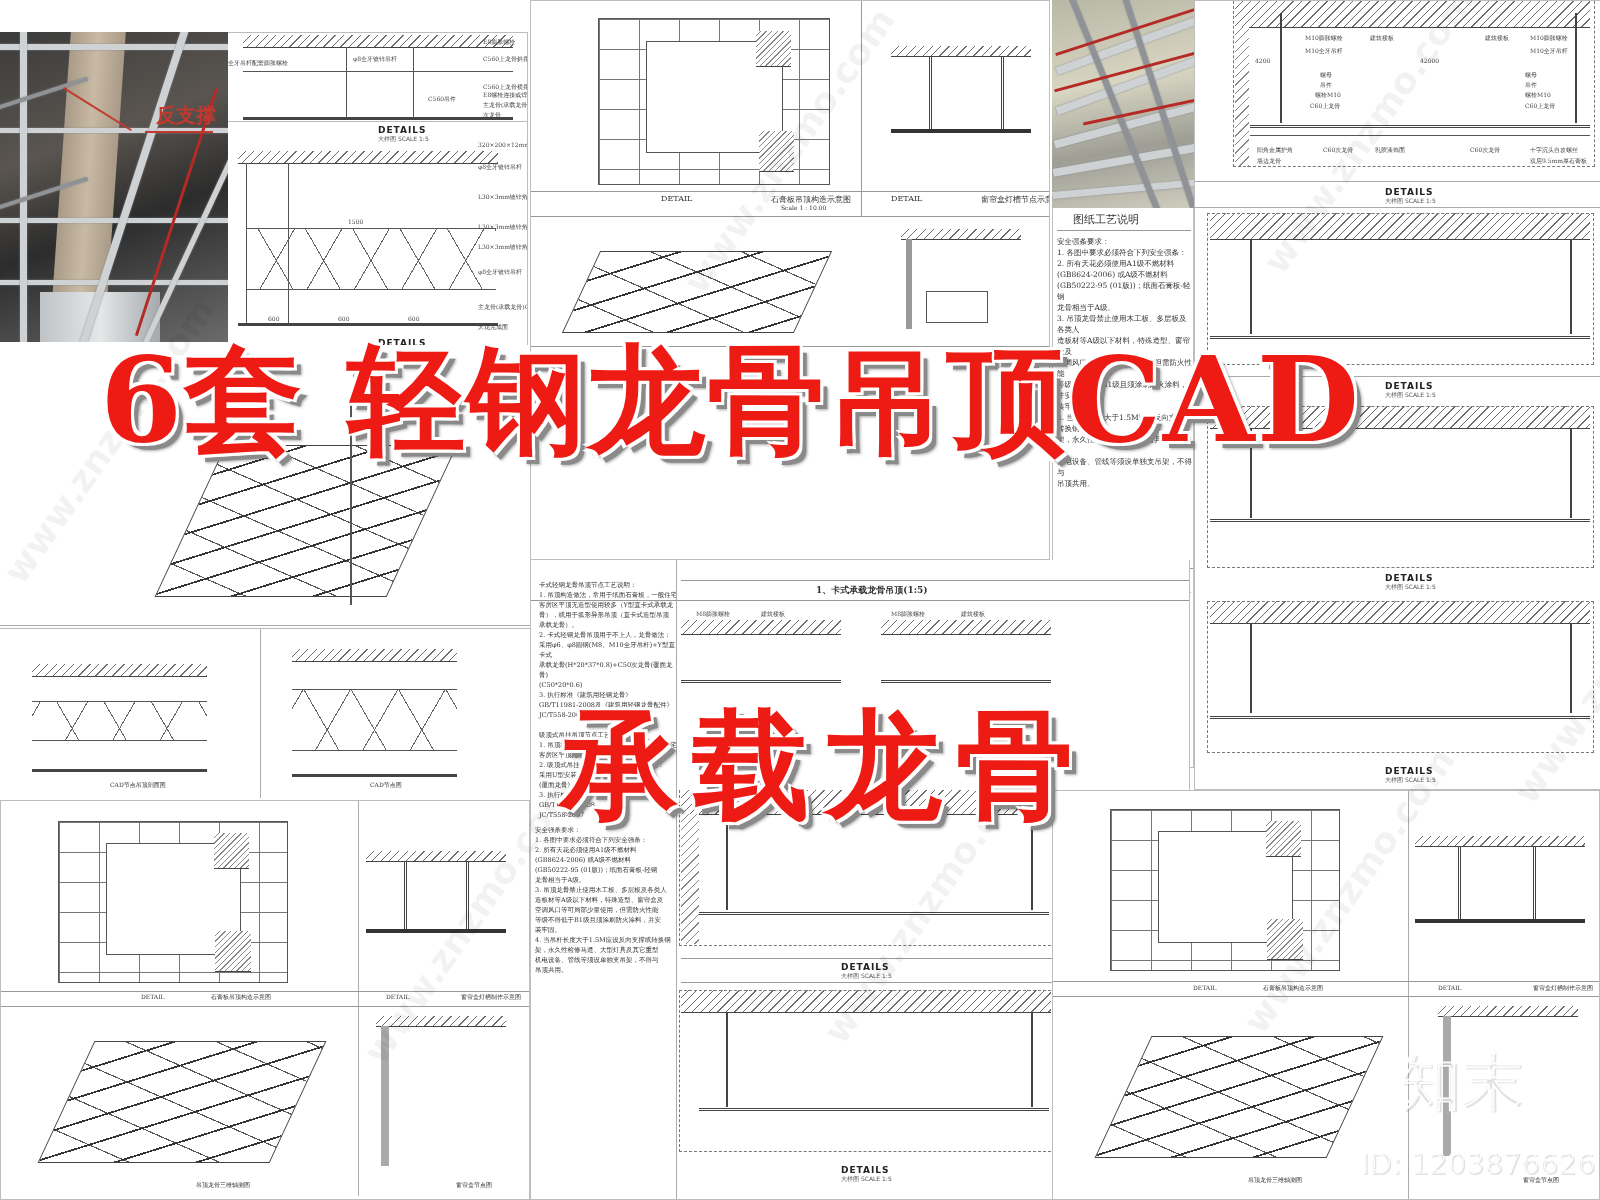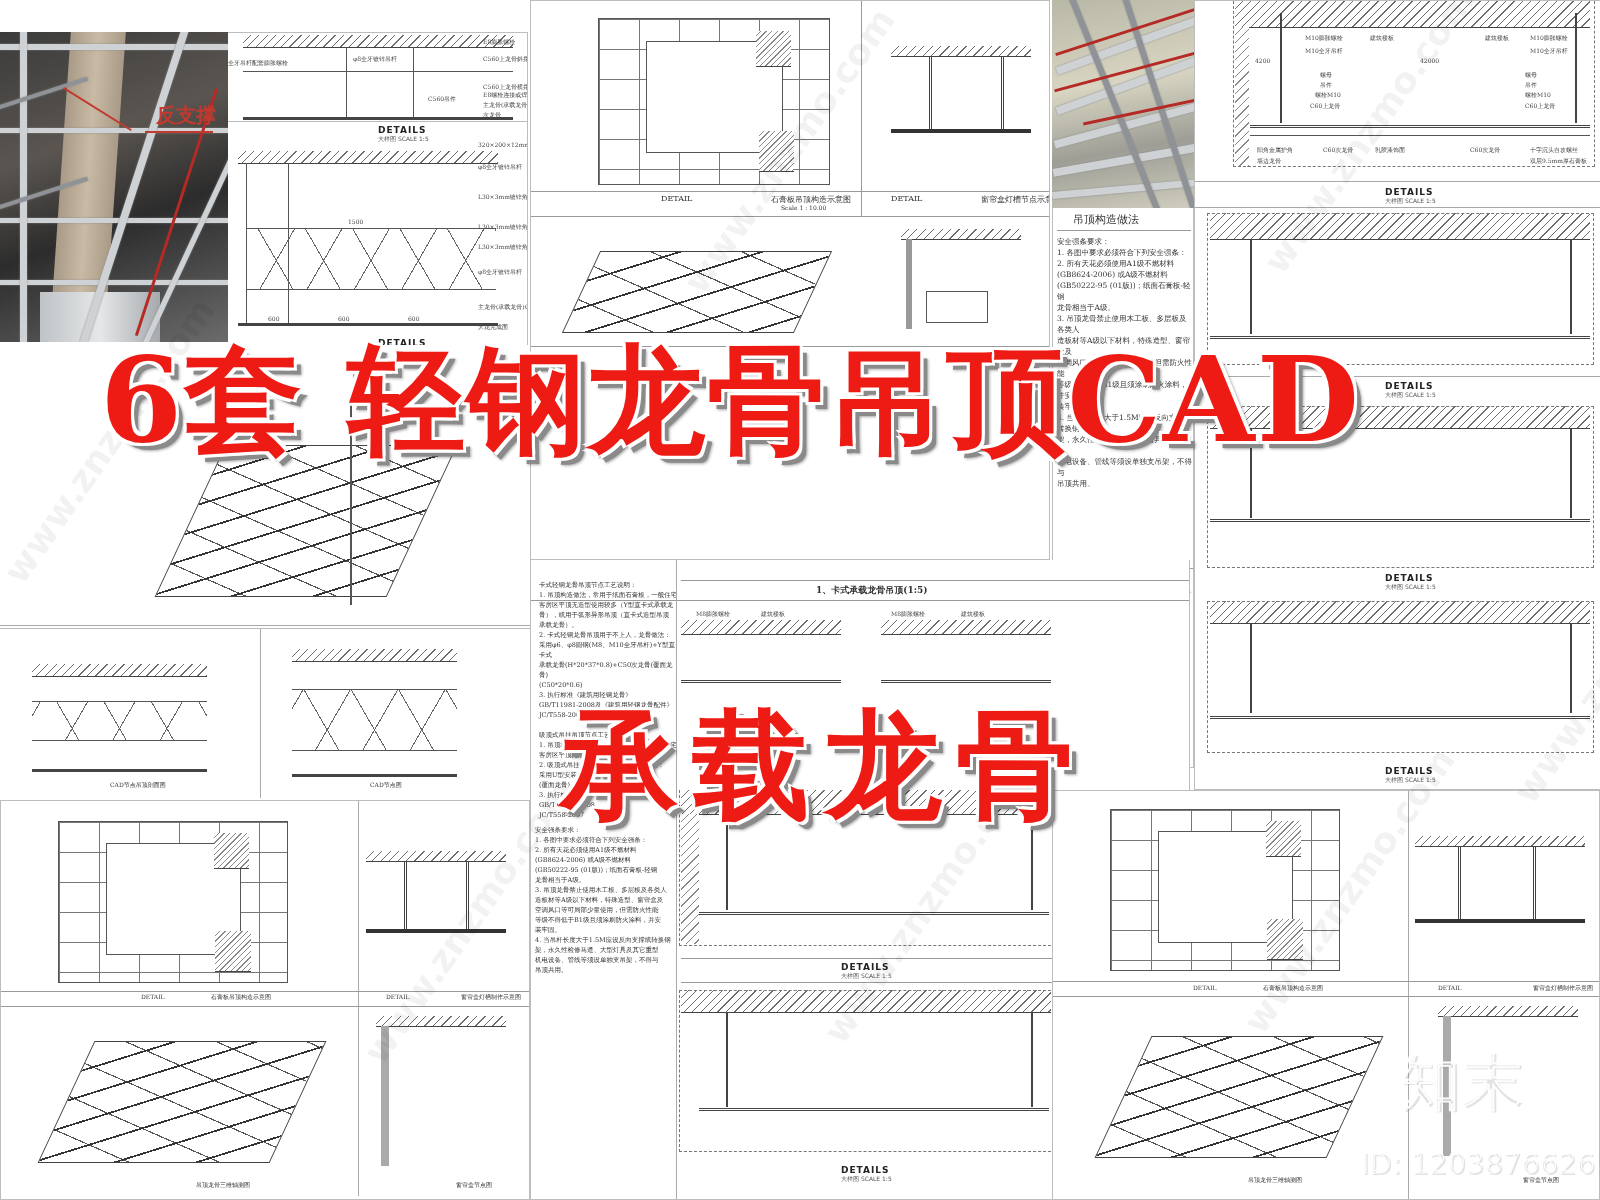--- a/index.html
+++ b/index.html
@@ -126,21 +126,21 @@
   <div class="beam" style="left:0;top:155px;width:160px;height:8px;transform:rotate(-10deg);"></div>
   <div class="beam" style="left:0;top:185px;width:160px;height:7px;transform:rotate(-5deg);"></div>
   <div class="beam dark" style="left:60px;top:-10px;width:6px;height:230px;transform:rotate(-22deg);"></div>
   <div class="beam dark" style="left:105px;top:-10px;width:6px;height:230px;transform:rotate(-18deg);"></div>
   <div class="redpipe" style="left:0;top:30px;width:150px;height:3px;transform:rotate(-18deg);"></div>
   <div class="redpipe" style="left:0;top:70px;width:150px;height:3px;transform:rotate(-15deg);"></div>
   <div class="redpipe" style="left:30px;top:110px;width:120px;height:3px;transform:rotate(-12deg);"></div>
 </div>
 
 <div class="sheet" style="left:1052px;top:208px;width:142px;height:560px;border-top:none;">
-  <div class="notes-title" style="left:20px;top:4px;">吊顶构造做法</div>
+  <div class="notes-title" style="left:20px;top:4px;">图纸工艺说明</div>
   <div class="hr" style="left:4px;top:22px;width:134px;"></div>
   <div class="notes" style="left:4px;top:28px;width:136px;">安全强条要求：
 1. 各图中要求必须符合下列安全强条：
 2. 所有天花必须使用A1级不燃材料
 (GB8624-2006) 或A级不燃材料
 (GB50222-95 (01版))；纸面石膏板-轻钢
 龙骨相当于A级。
 3. 吊顶龙骨禁止使用木工板、多层板及各类人
 造板材等A级以下材料，特殊造型、窗帘盒及
 空调风口等可局部少量使用，但需防火性能

